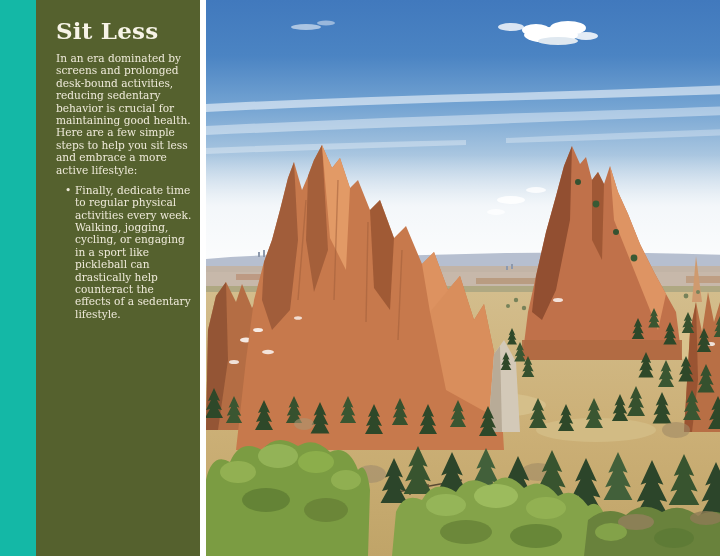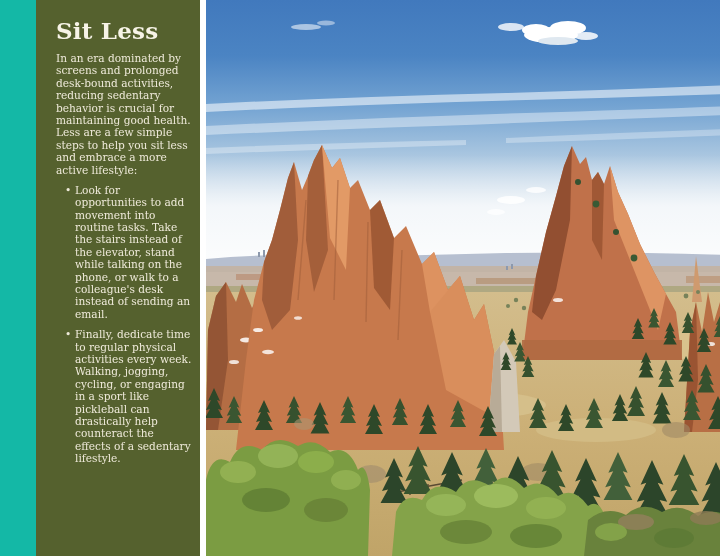--- a/index.html
+++ b/index.html
@@ -26,23 +26,22 @@
   .photo-wrap{flex:1 1 auto;height:556px;overflow:hidden;}
   .photo-wrap svg{display:block;width:100%;height:100%;}
 </style>
 </head>
 <body>
 
 <div class="page">
 
   <div class="sidebar">
     <h1>Sit Less</h1>
-    <p class="intro">In an era dominated by screens and prolonged desk-bound activities, reducing sedentary behavior is crucial for maintaining good health. Less are a few simple steps to help you sit less and embrace a more active lifestyle:</p>
+    <p class="intro">In an era dominated by screens and prolonged desk-bound activities, reducing sedentary behavior is crucial for maintaining good health. Here are a few simple steps to help you sit less and embrace a more active lifestyle:</p>
     <ul>
-      <li><span>Look for opportunities to add movement into routine tasks. Take the stairs instead of the elevator, stand while talking on the phone, or walk to a colleague's desk instead of sending an email.</span></li>
       <li><span>Finally, dedicate time to regular physical activities every week. Walking, jogging, cycling, or engaging in a sport like pickleball can drastically help counteract the effects of a sedentary lifestyle.</span></li>
     </ul>
 
   </div>
 
   <div class="gutter"></div>
 
   <div class="photo-wrap">
     <svg viewBox="0 0 550 556" preserveAspectRatio="none">
       <defs>

